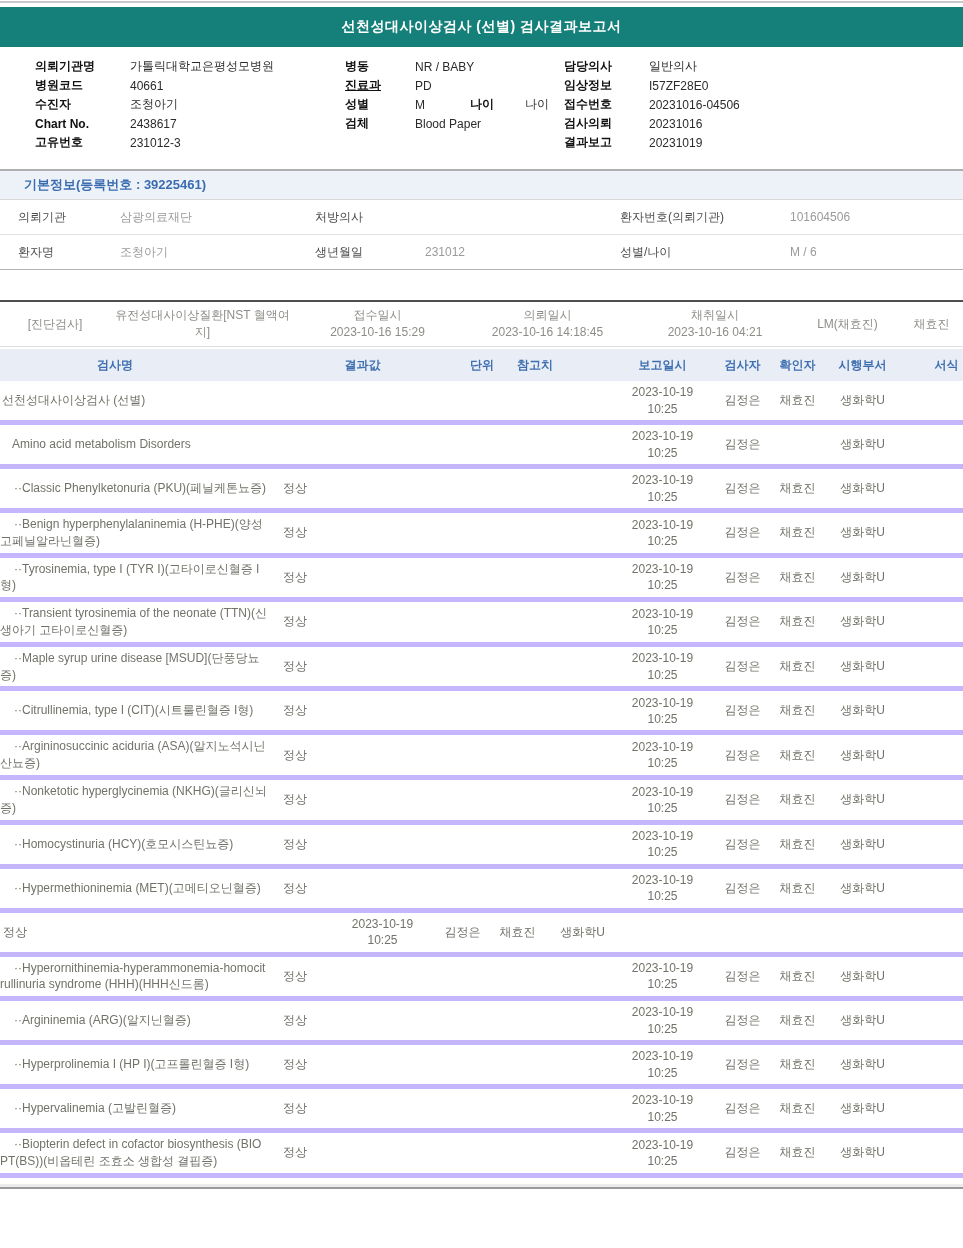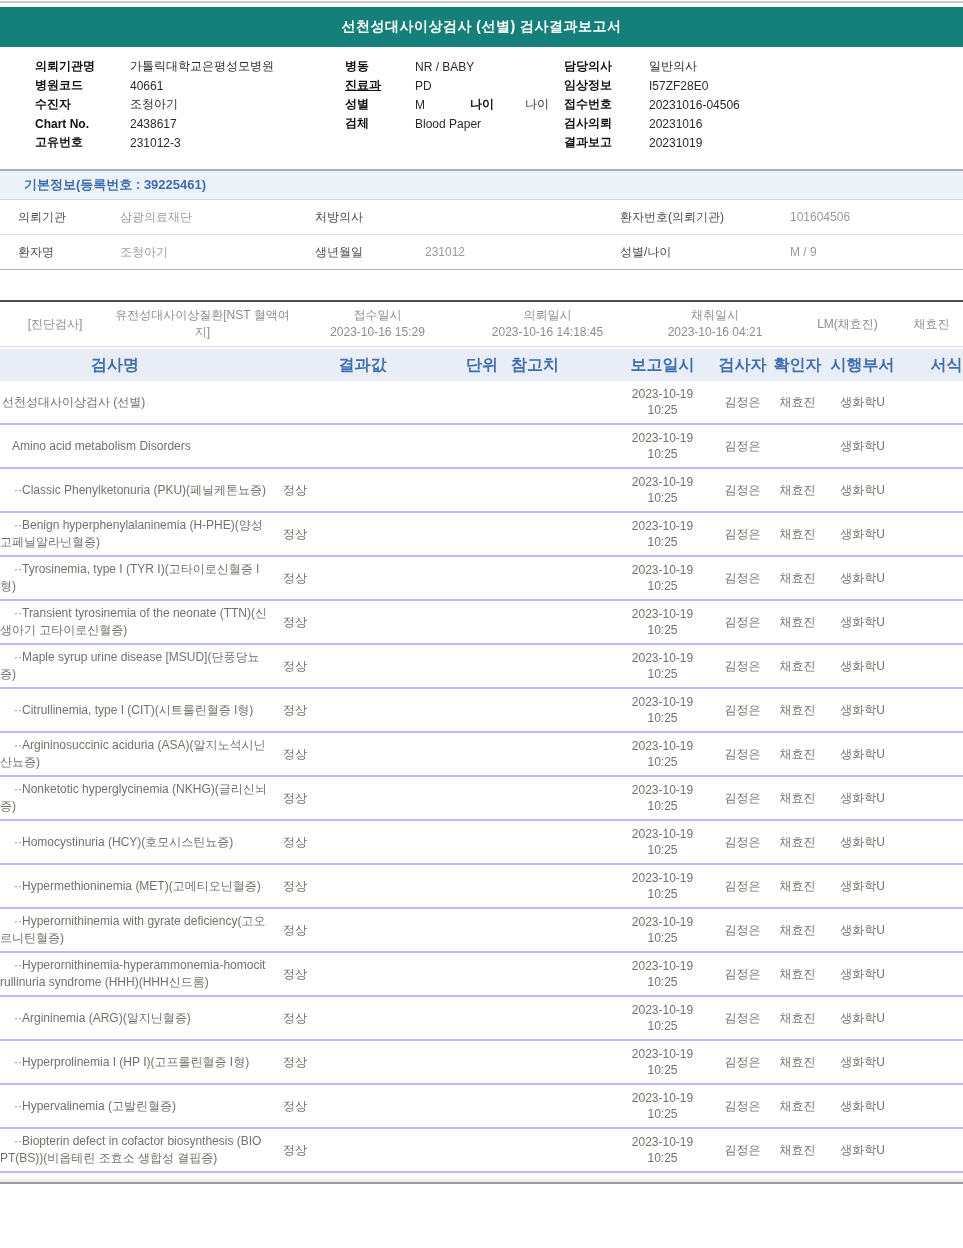--- a/index.html
+++ b/index.html
@@ -38,32 +38,32 @@
   .diag { margin-top:30px; border-top:2px solid #4f4f4f; border-bottom:1px solid #dddddd;
     min-height:47px; display:flex; align-items:center; text-align:center;
     color:#8e8e88; font-size:12px; line-height:1.4; }
   .dg-tag { width:110px; }
   .dg-group { width:185px; word-break:break-all; }
   .dg-time1 { width:165px; } .dg-time2 { width:175px; } .dg-time3 { width:160px; }
   .dg-col1 { width:105px; } .dg-col2 { flex:1; }
 
   
   .thead { margin-top:2px; background:#e9eef6; height:32px; display:flex; align-items:center;
-    font-size:16px; font-weight:bold; color:#3f6fb0; text-align:center; overflow:hidden; }
+    font-size:12px; font-weight:bold; color:#3f6fb0; text-align:center; overflow:hidden; }
   .h-name { width:280px; padding-right:50px; }
   .h-result { width:165px; }
   .h-unit { width:60px; padding-left:14px; }
   .h-ref { width:60px; }
   .h-report { width:150px; padding-left:45px; }
   .h-tester { width:55px; } .h-confirmer { width:55px; }
   .h-dept { width:75px; }
   .h-seosik { flex:1; padding-left:30px; white-space:nowrap; }
 
   .tbody .trow { display:flex; align-items:center; min-height:44px; padding:3px 0;
-    border-bottom:2px solid #c4b5fd; font-size:12px; color:#72726a; overflow:hidden; }
+    border-bottom:5px solid #c4b5fd; font-size:12px; color:#72726a; overflow:hidden; }
   .c { flex:0 0 auto; }
   .c.name { width:280px; padding-right:12px; line-height:1.4; word-break:break-all; }
   .c.result { width:165px; padding-left:3px; }
   .c.unit { width:60px; } .c.ref { width:60px; }
   .c.report { width:150px; padding-left:45px; text-align:center; line-height:1.35; }
   .c.tester { width:55px; text-align:center; }
   .c.confirmer { width:55px; text-align:center; }
   .c.dept { width:75px; text-align:center; }
   .c.seosik { flex:1 1 auto; }
 
@@ -157,21 +157,21 @@
         <span class="bi-cell bi-value" style="width: 195px;"></span>
         <span class="bi-cell bi-label" style="width: 170px; padding-left: 0px;">환자번호(의뢰기관)</span>
         <span class="bi-cell bi-value" style="flex: 1 1 0%;">101604506</span>
       </div>
       <div class="bi-row last">
         <span class="bi-cell bi-label" style="width: 120px; padding-left: 18px;">환자명</span>
         <span class="bi-cell bi-value" style="width: 195px;">조청아기</span>
         <span class="bi-cell bi-label" style="width: 110px; padding-left: 0px;">생년월일</span>
         <span class="bi-cell bi-value" style="width: 195px;">231012</span>
         <span class="bi-cell bi-label" style="width: 170px; padding-left: 0px;">성별/나이</span>
-        <span class="bi-cell bi-value" style="flex: 1 1 0%;">M / 9</span>
+        <span class="bi-cell bi-value" style="flex: 1 1 0%;">M / 6</span>
       </div>
     </div>
 </div>
 
 <div class="diag">
   <div class="dg-tag">[진단검사]</div>
   <div class="dg-group">유전성대사이상질환[NST 혈액여지]</div>
   <div class="dg-time1">
     <div>접수일시</div>
     <div>2023-10-16 15:29</div>
@@ -375,21 +375,20 @@
       <div class="rdate">2023-10-19</div>
       <div class="rtime">10:25</div>
     </div>
     <div class="c tester">김정은</div>
     <div class="c confirmer">채효진</div>
     <div class="c dept">생화학U</div>
     <div class="c seosik"></div>
   </div>
 
   <div class="trow">
-    <div class="c name" style="text-indent: 14px;">··Hyperornithinemia with gyrate deficiency(고오르니틴혈증)</div>
     <div class="c result">정상</div>
     <div class="c unit"></div>
     <div class="c ref"></div>
     <div class="c report">
       <div class="rdate">2023-10-19</div>
       <div class="rtime">10:25</div>
     </div>
     <div class="c tester">김정은</div>
     <div class="c confirmer">채효진</div>
     <div class="c dept">생화학U</div>

